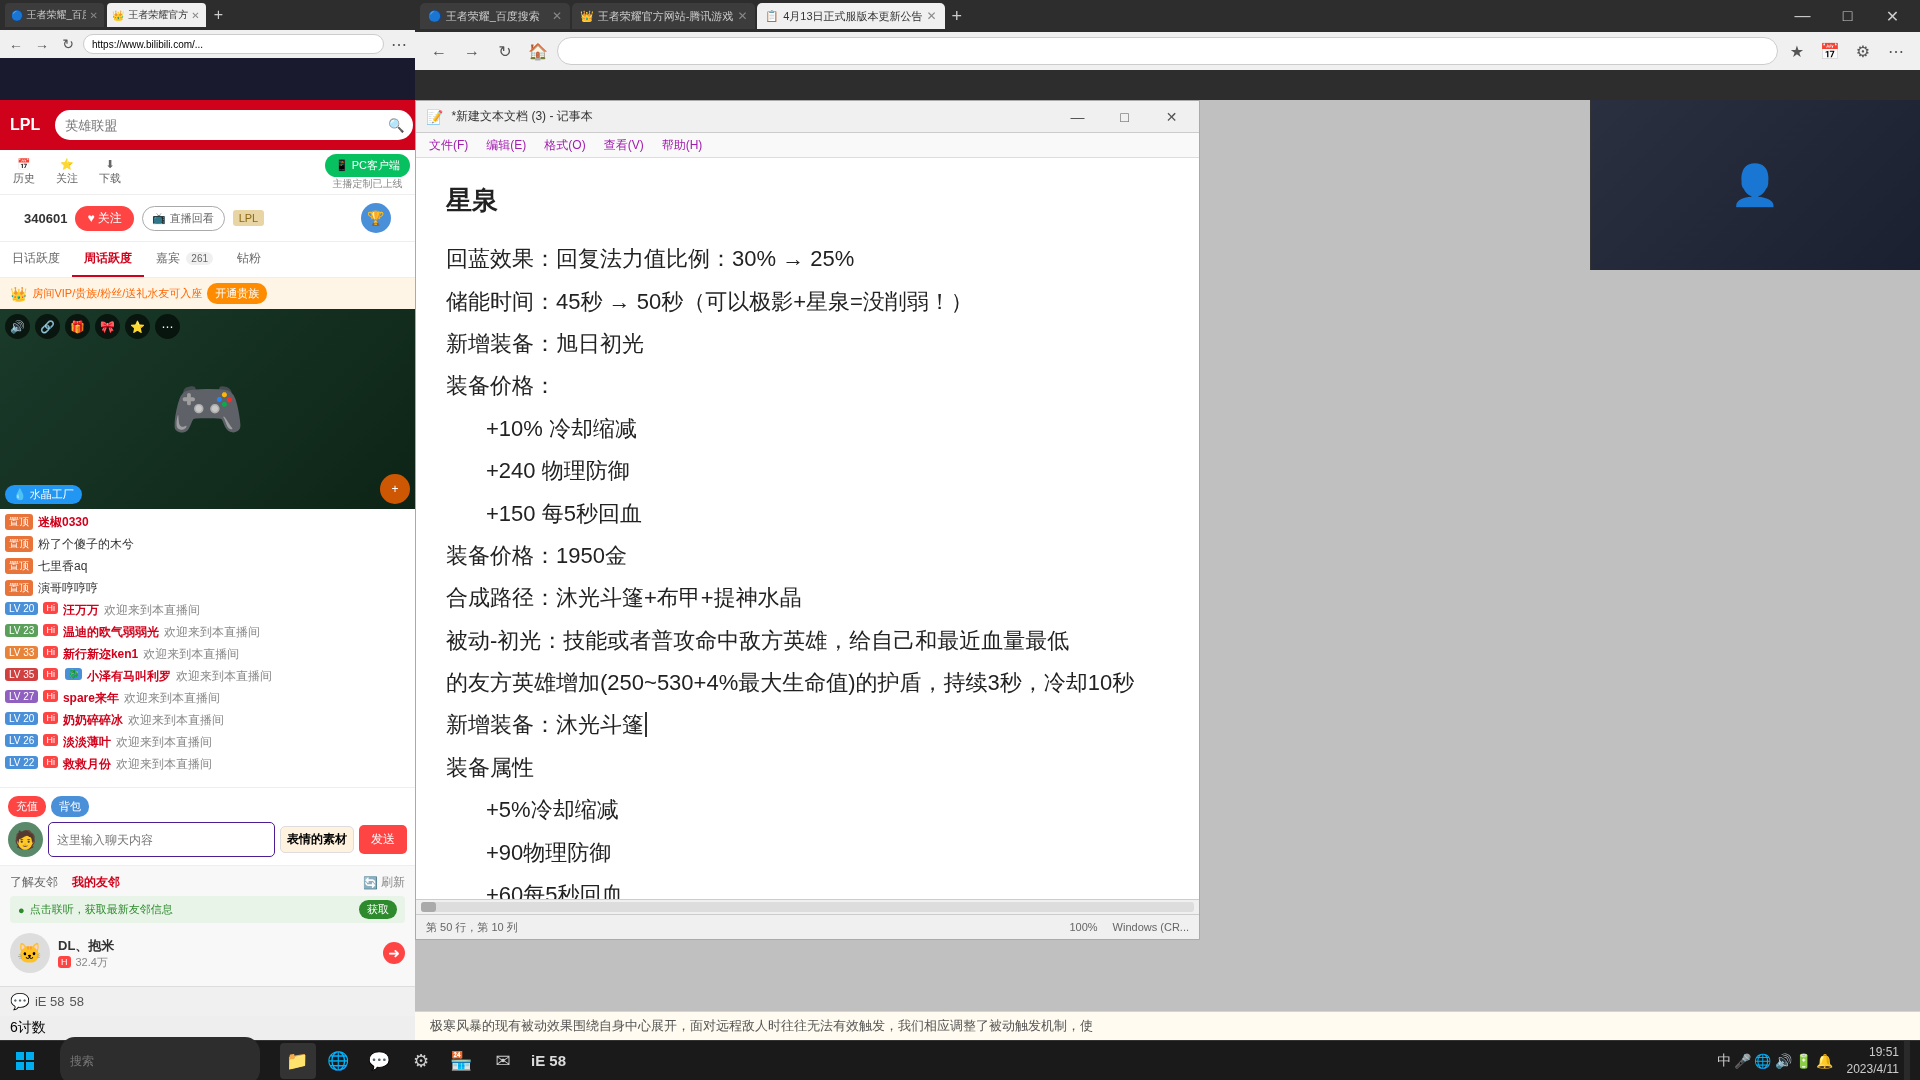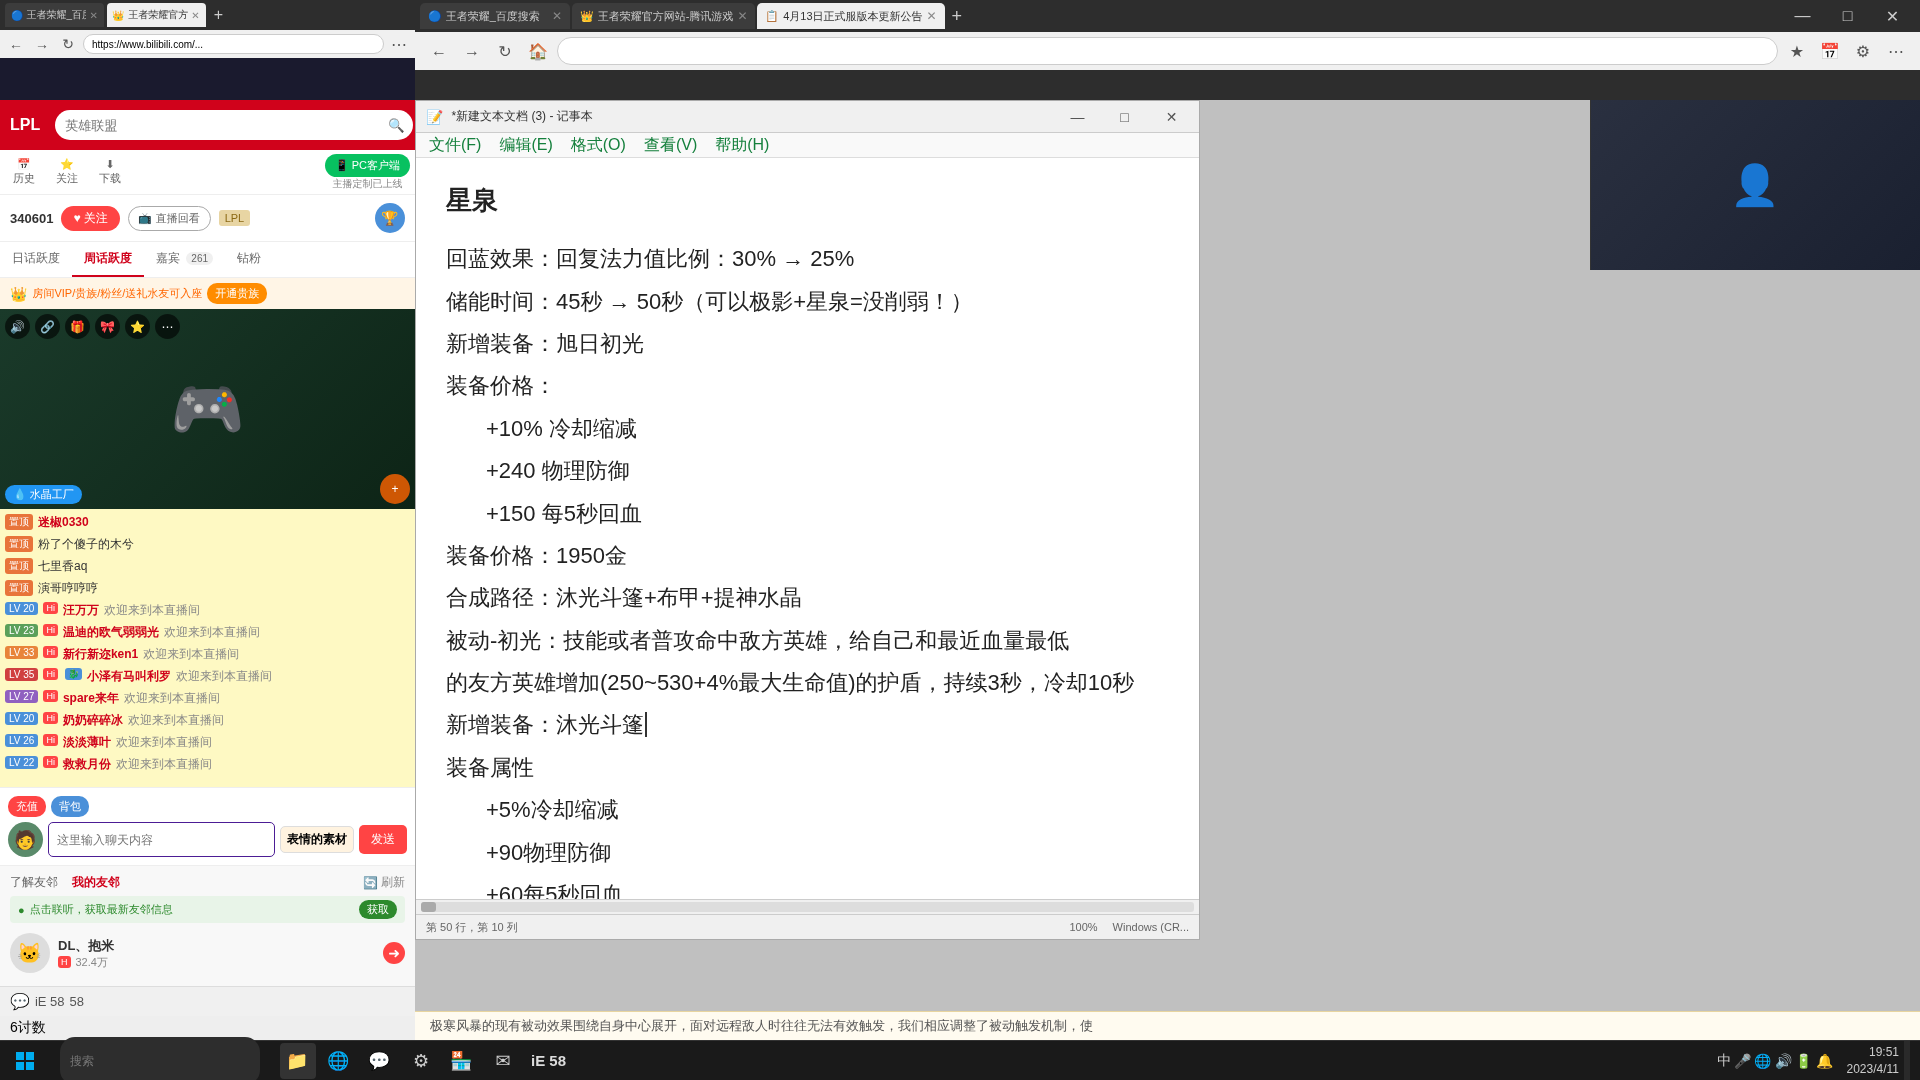--- a/index.html
+++ b/index.html
@@ -75,21 +75,21 @@
       cursor: pointer; font-size: 11px; color: #666; border-radius: 4px;
     }
     .pc-client-btn {
       background: #07c160; color: white; border: none; border-radius: 15px;
       padding: 4px 10px; font-size: 11px; cursor: pointer; white-space: nowrap;
     }
     .anchor-custom { font-size: 10px; color: #888; }
 
     
     .streamer-info {
-      background: #fff; padding: 8px 10px; border-bottom: 1px solid #eee;
+      background: #fff; padding: 8px 24px; border-bottom: 1px solid #eee;
       display: flex; align-items: center; gap: 8px;
     }
     .follow-btn {
       background: #ff4444; color: white; border: none; border-radius: 15px;
       padding: 4px 12px; font-size: 12px; cursor: pointer;
     }
     .broadcast-btn {
       background: transparent; border: 1px solid #aaa; border-radius: 15px;
       padding: 4px 10px; font-size: 11px; cursor: pointer; color: #666;
     }
@@ -124,21 +124,21 @@
       width: 415px; height: 200px; background: #2a2a2a; position: relative; overflow: hidden;
       display: flex; align-items: center; justify-content: center;
     }
     .streamer-avatar-placeholder {
       width: 100%; height: 100%; background: linear-gradient(135deg, #1a3a2a 0%, #0d2416 100%);
       display: flex; align-items: center; justify-content: center; color: #4a8a5a; font-size: 60px;
     }
 
     
     .chat-area {
-      flex: 1; background: #fef9c3; overflow-y: auto; padding: 5px;
+      flex: 1; background: #ffffff; overflow-y: auto; padding: 5px;
     }
     .chat-msg {
       display: flex; align-items: flex-start; gap: 5px; margin-bottom: 5px; font-size: 12px;
     }
     .chat-level {
       background: #4a90d9; color: white; border-radius: 3px; padding: 1px 4px;
       font-size: 10px; white-space: nowrap; flex-shrink: 0;
     }
     .chat-level.lv20 { background: #4a90d9; }
     .chat-level.lv23 { background: #5ba05a; }
@@ -201,21 +201,21 @@
     .friend-info { flex: 1; }
     .friend-name { font-size: 13px; color: #333; font-weight: bold; }
     .friend-status { font-size: 11px; color: #888; }
 
     
     .notepad-menubar {
       background: #f9f9f9; height: 25px; display: flex; align-items: center;
       padding: 0 5px; border-bottom: 1px solid #ddd; gap: 2px;
     }
     .menu-item {
-      padding: 2px 8px; font-size: 16px; color: #15803d; cursor: pointer; border-radius: 3px;
+      padding: 2px 8px; font-size: 12px; color: #a21caf; cursor: pointer; border-radius: 3px;
     }
 
     
     .notepad-content {
       flex: 1; padding: 20px 30px; font-size: 22px; color: #222;
       line-height: 1.7; overflow-y: auto; font-family: 'Microsoft YaHei', SimSun, sans-serif;
       background: white;
     }
     .notepad-content .title-line { font-size: 26px; font-weight: bold; margin-bottom: 18px; }
     .notepad-content .section { margin-bottom: 5px; }

